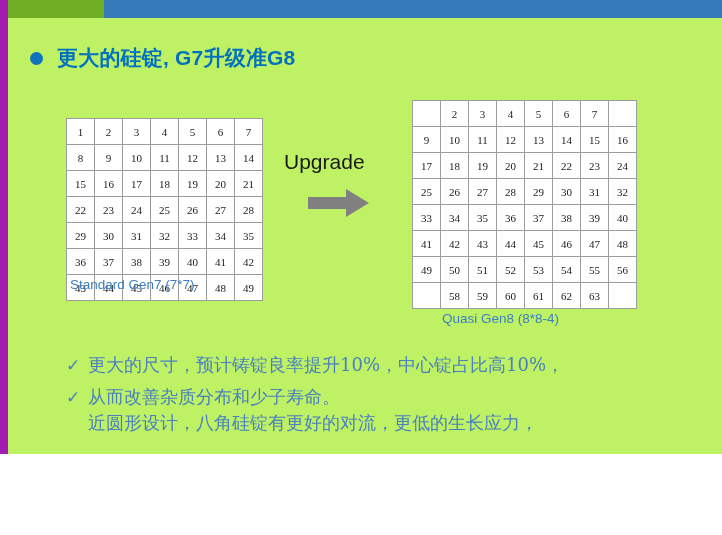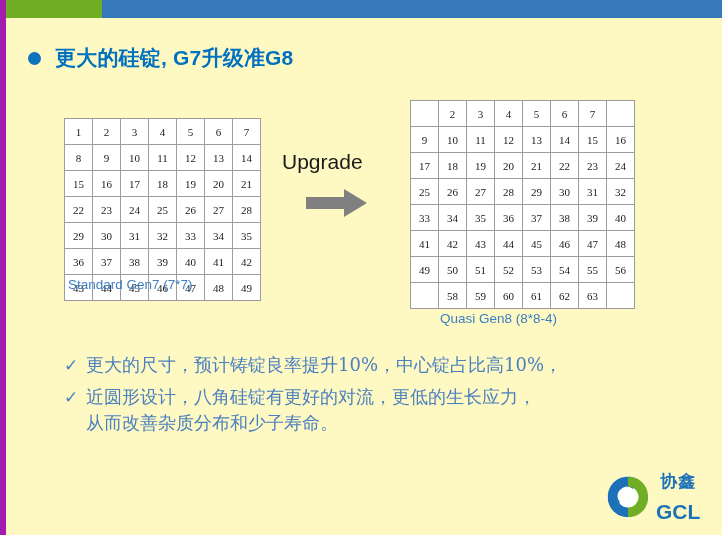--- a/index.html
+++ b/index.html
@@ -6,24 +6,24 @@
     margin: 0;
     padding: 0;
     background: #ffffff;
   }
   body {
     font-family: "Liberation Sans", sans-serif;
   }
   #slide {
     position: relative;
     width: 722px;
-    height: 535px;
-    background: #fef9c3;
+    height: 454px;
+    background: #bef264;
     overflow: hidden;
-    border-left: 6px solid #a21caf;
+    border-left: 8px solid #a21caf;
     box-sizing: border-box;
   }
 
   
   #topbar {
     position: absolute;
     left: 0; top: 0;
     width: 722px;
     height: 18px;
     display: flex;
@@ -380,22 +380,22 @@
   <div id="bullets">
     <div class="bullet-row">
       <div class="bullet-check">✓</div>
       <div class="bullet-text">
         <div>更大的尺寸，预计铸锭良率提升10%，中心锭占比高10%，</div>
       </div>
     </div>
     <div class="bullet-row">
       <div class="bullet-check">✓</div>
       <div class="bullet-text">
+        <div>从而改善杂质分布和少子寿命。</div>
         <div>近圆形设计，八角硅锭有更好的对流，更低的生长应力，</div>
-        <div>从而改善杂质分布和少子寿命。</div>
       </div>
     </div>
   </div>
 
   <div id="logo">
     <svg id="logo-mark" viewBox="0 0 100 100">
       <path d="M50 4 L96 50 L50 96 L4 50 Z" fill="#ffffff"></path>
       <path d="M50 6 L94 50 L50 94 L6 50 Z" fill="none" stroke="#ffffff" stroke-width="1"></path>
       <path d="M50 8 C26 8 8 26 8 50 C8 62 13 72 21 79 L33 60 C30 57 28 53 28 49 C28 37 38 28 50 28 Z" fill="#1D71B8"></path>
       <path d="M50 8 C62 8 72 13 79 21 L60 33 C57 30 53 28 49 28 L50 8 Z" fill="#1D71B8"></path>

